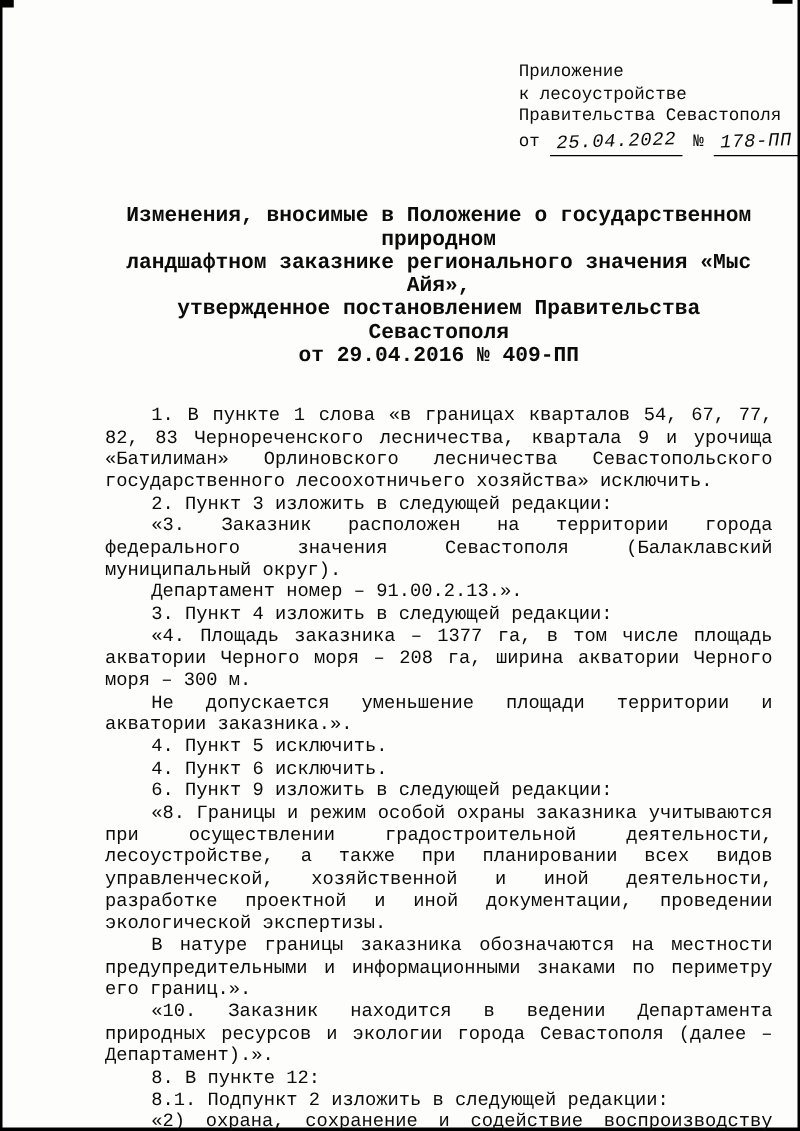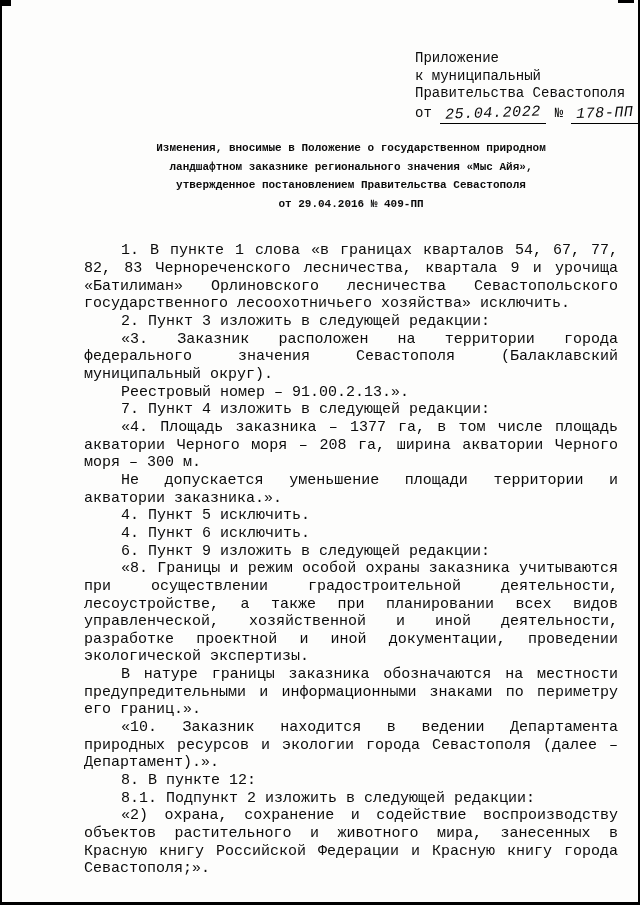--- a/index.html
+++ b/index.html
@@ -44,23 +44,23 @@
   .blank-number { min-width: 56px; }
   .hand {
     display: inline-block;
     font-style: italic;
     font-size: 15px;
     letter-spacing: 0.6px;
     transform: rotate(-2deg);
   }
 
   .title {
-    margin: 15px 0 0 0;
+    margin: 40px 0 0 0;
     font-weight: bold;
-    font-size: 11px;
+    font-size: 17px;
     line-height: 18.6px;
     text-align: center;
   }
 
   .body-text {
     margin-top: 29px;
     font-size: 15px;
     line-height: 17.65px;
   }
   .para {
@@ -77,43 +77,43 @@
   <div class="scan-edge edge-left"></div>
   <div class="scan-edge edge-right"></div>
   <div class="scan-edge edge-bottom"></div>
   <div class="corner-tl"></div>
   <div class="corner-tr"></div>
 
   <div class="content">
 
     <div class="annex">
       <div>Приложение</div>
-      <div>к муниципальный</div>
+      <div>к лесоустройстве</div>
       <div>Правительства Севастополя</div>
       <div class="annex-date">
         <span>от</span>
         <span class="blank"><span class="hand">25.04.2022</span></span>
         <span>№</span>
         <span class="blank blank-number"><span class="hand">178-ПП</span></span>
       </div>
     </div>
 
     <div class="title">
         <div>Изменения, вносимые в Положение о государственном природном</div>
         <div>ландшафтном заказнике регионального значения «Мыс Айя»,</div>
         <div>утвержденное постановлением Правительства Севастополя</div>
         <div>от 29.04.2016 № 409-ПП</div>
       </div>
 
     <div class="body-text">
         <p class="para">1. В пункте 1 слова «в границах кварталов 54, 67, 77, 82, 83 Чернореченского лесничества, квартала 9 и урочища «Батилиман» Орлиновского лесничества Севастопольского государственного лесоохотничьего хозяйства» исключить.</p>
         <p class="para">2. Пункт 3 изложить в следующей редакции:</p>
         <p class="para">«3. Заказник расположен на территории города федерального значения Севастополя (Балаклавский муниципальный округ).</p>
-        <p class="para">Реестровый номер – 91.00.2.13.».</p>
-        <p class="para">7. Пункт 4 изложить в следующей редакции:</p>
+        <p class="para">Департамент номер – 91.00.2.13.».</p>
+        <p class="para">3. Пункт 4 изложить в следующей редакции:</p>
         <p class="para">«4. Площадь заказника – 1377 га, в том числе площадь акватории Черного моря – 208 га, ширина акватории Черного моря – 300 м.</p>
         <p class="para">Не допускается уменьшение площади территории и акватории заказника.».</p>
         <p class="para">4. Пункт 5 исключить.</p>
         <p class="para">4. Пункт 6 исключить.</p>
         <p class="para">6. Пункт 9 изложить в следующей редакции:</p>
         <p class="para">«8. Границы и режим особой охраны заказника учитываются при осуществлении градостроительной деятельности, лесоустройстве, а также при планировании всех видов управленческой, хозяйственной и иной деятельности, разработке проектной и иной документации, проведении экологической экспертизы.</p>
         <p class="para">В натуре границы заказника обозначаются на местности предупредительными и информационными знаками по периметру его границ.».</p>
         <p class="para">«10. Заказник находится в ведении Департамента природных ресурсов и экологии города Севастополя (далее – Департамент).».</p>
         <p class="para">8. В пункте 12:</p>
         <p class="para">8.1. Подпункт 2 изложить в следующей редакции:</p>

